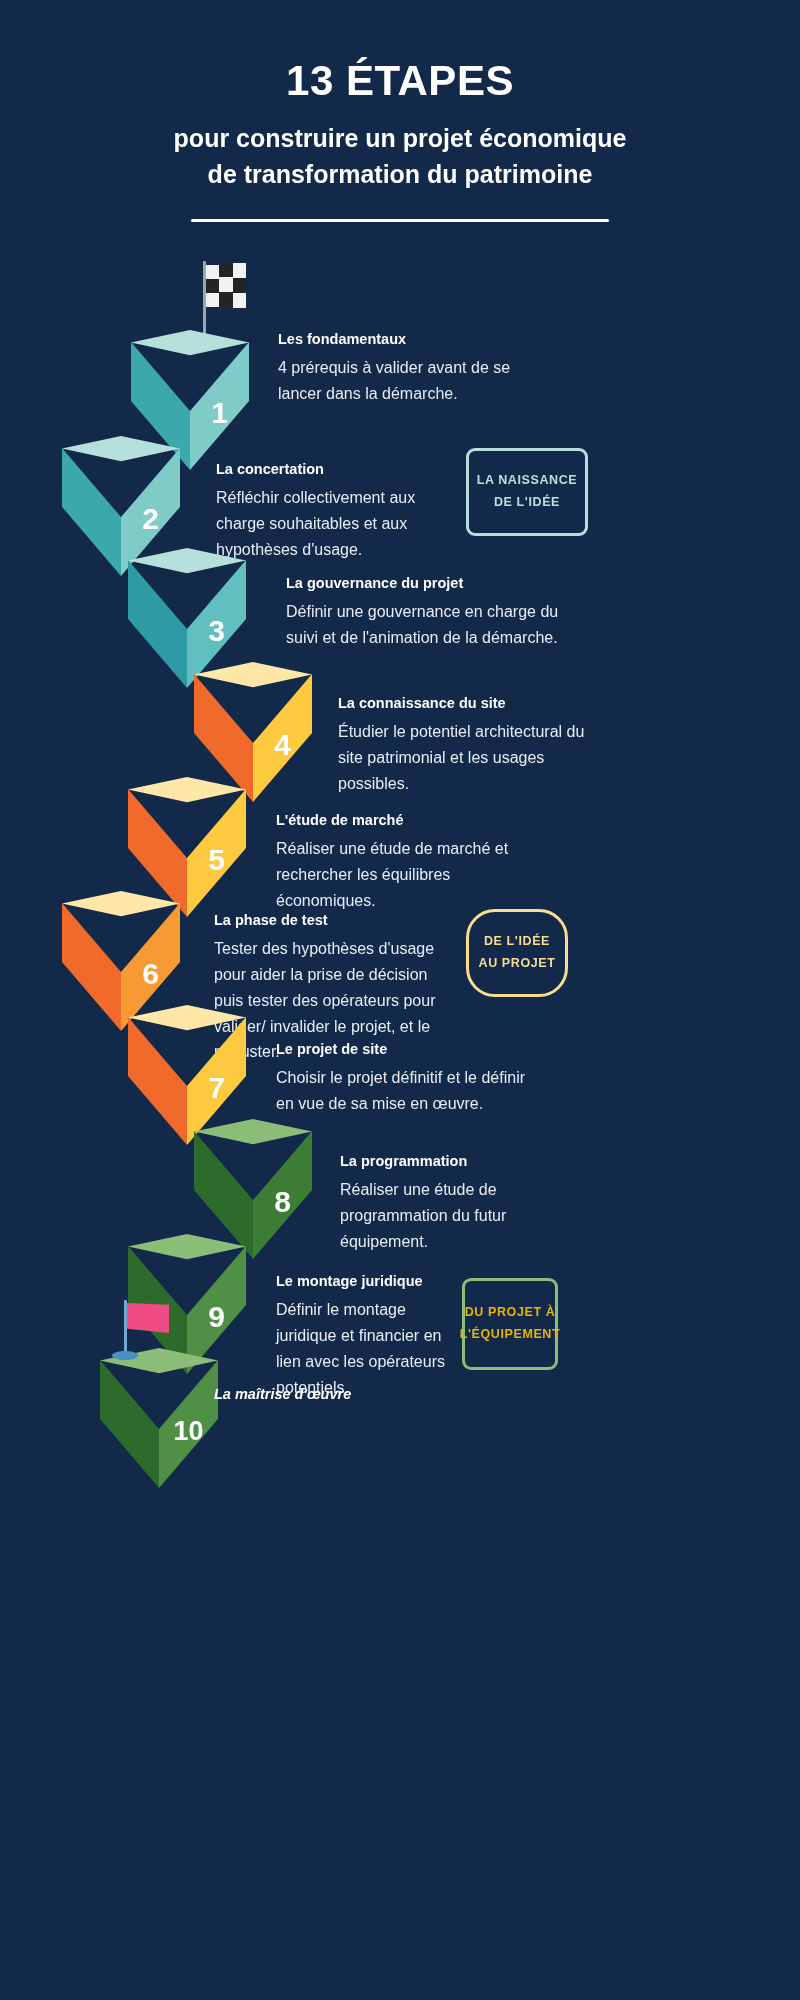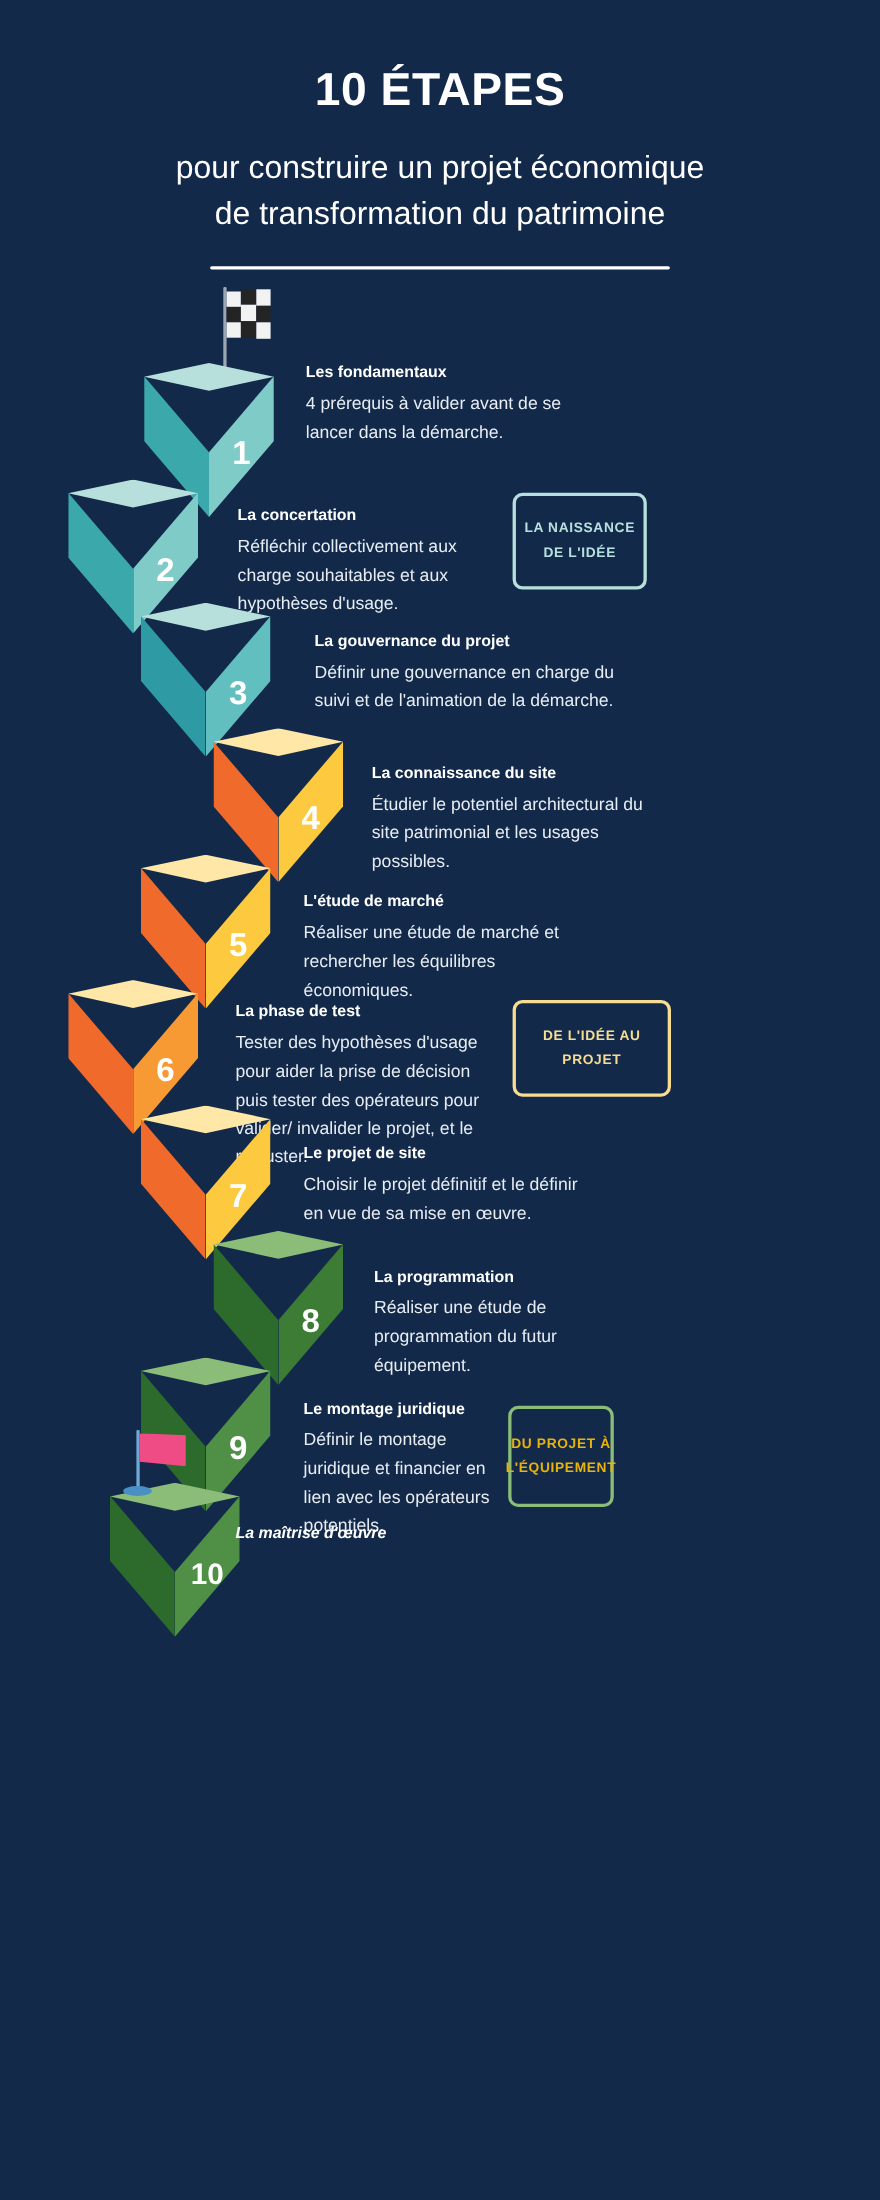--- a/index.html
+++ b/index.html
@@ -15,22 +15,22 @@
     background: #12294a;
   }
 
   
   .header { position: absolute; left: 0; top: 0; width: 800px; text-align: center; }
   .title {
     font-size: 42px; font-weight: bold; color: #ffffff;
     letter-spacing: 0.5px; margin-top: 58px; line-height: 1.1;
   }
   .subtitle {
-    font-size: 29px; font-weight: normal; color: #ffffff;
-    line-height: 1.45; margin-top: 28px;
+    font-size: 25px; font-weight: bold; color: #ffffff;
+    line-height: 1.45; margin-top: 16px;
   }
   .rule {
     width: 418px; height: 3px; background: #ffffff;
     margin: 26px auto 0; border-radius: 2px;
   }
 
   
   .steps { position: absolute; left: 0; top: 0; width: 800px; height: 2000px; }
 
   .step { position: absolute; }
@@ -98,21 +98,21 @@
     background: #ef4b84;
     clip-path: polygon(0% 0%, 100% 6%, 100% 100%, 0% 86%);
   }
 </style>
 </head>
 <body>
 
 <div id="page">
 
   <div class="header">
-    <div class="title">10 ÉTAPES</div>
+    <div class="title">13 ÉTAPES</div>
     <div class="subtitle">
       <div>pour construire un projet économique</div>
       <div>de transformation du patrimoine</div>
     </div>
     <div class="rule"></div>
   </div>
 
   <div>
     <div class="flag-pole" style="left:203px; top:261px; height:78px;"></div>
     <div class="checker" style="left:206px; top:263px; width:40px; height:46px;">
@@ -262,17 +262,17 @@
   </div>
 
   <div>
     <div class="pinkflag-pole" style="left:124px; top:1300px; height:56px;"></div>
     <div class="pinkflag-cloth" style="left:127px; top:1303px;"></div>
     <div class="pinkflag-base" style="left:112px; top:1351px;"></div>
   </div>
 
   <div class="badge" style="left:466px; top:448px; width:122px; height:88px; border-color:#b7e0dd; color:#b7e0dd;">LA NAISSANCE DE L'IDÉE</div>
 
-  <div class="badge" style="left:466px; top:909px; width:144px; height:88px; border-color:#f7dc91; color:#f7dc91;">DE L'IDÉE AU PROJET</div>
+  <div class="badge" style="left:466px; top:909px; width:102px; height:88px; border-color:#f7dc91; color:#f7dc91;border-radius:29px;">DE L'IDÉE AU PROJET</div>
 
   <div class="badge" style="left:462px; top:1278px; width:96px; height:92px; border-color:#8bbd78; color:#eab308;">DU PROJET À L'ÉQUIPEMENT</div>
 
 </div>
 
 </body></html>

